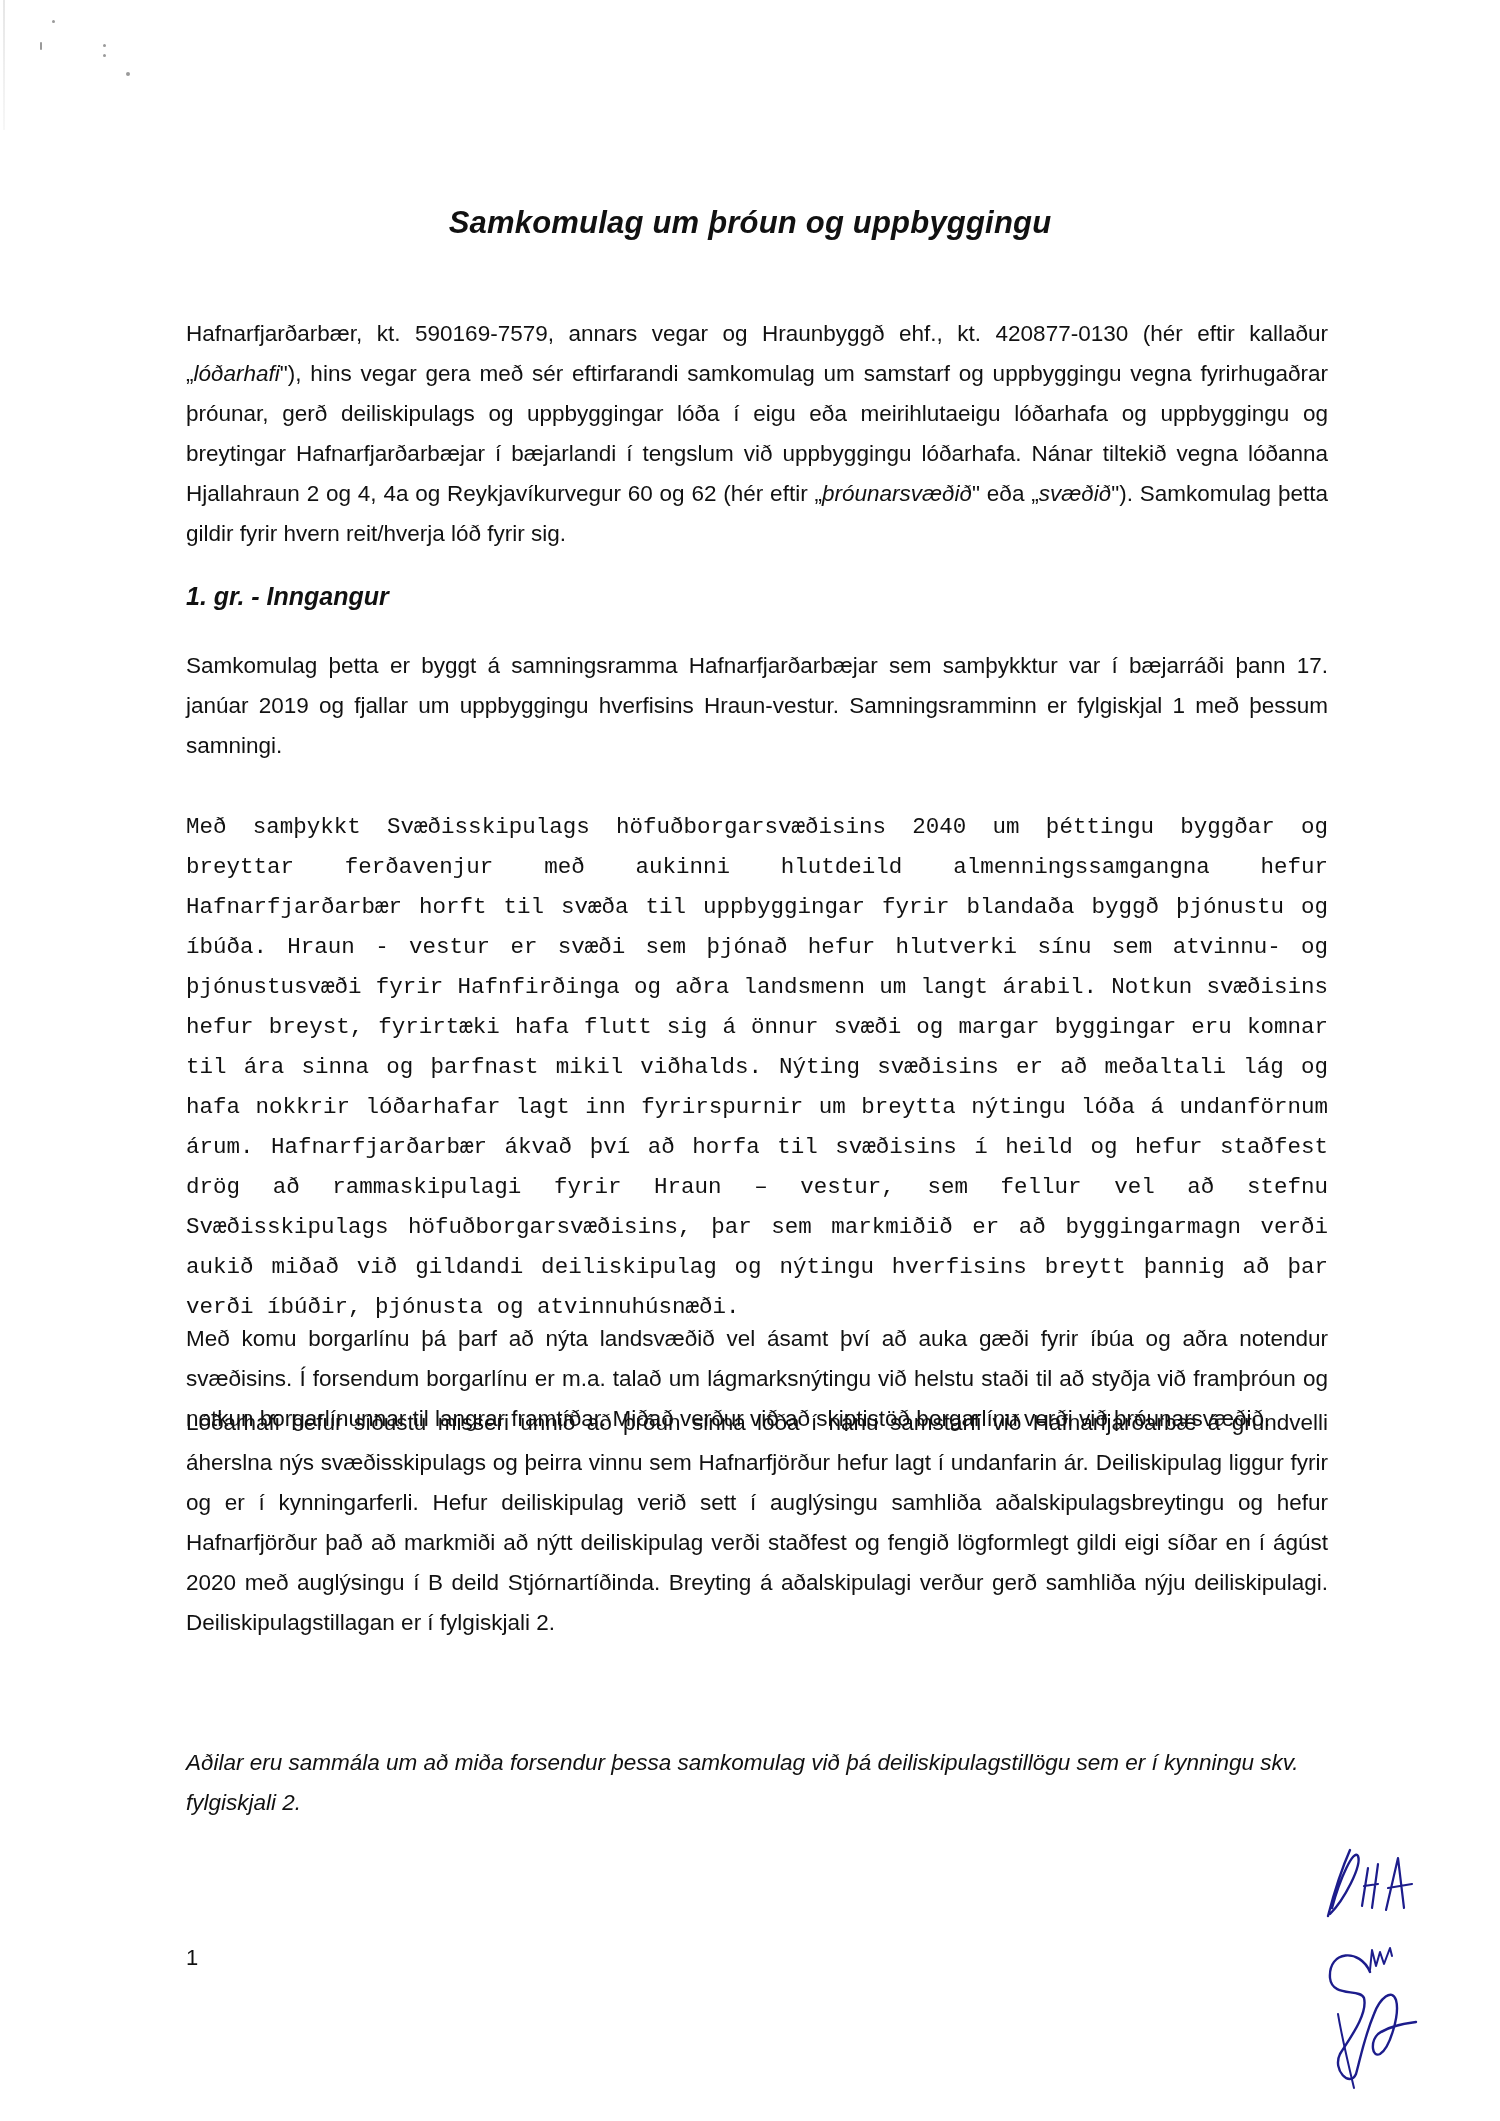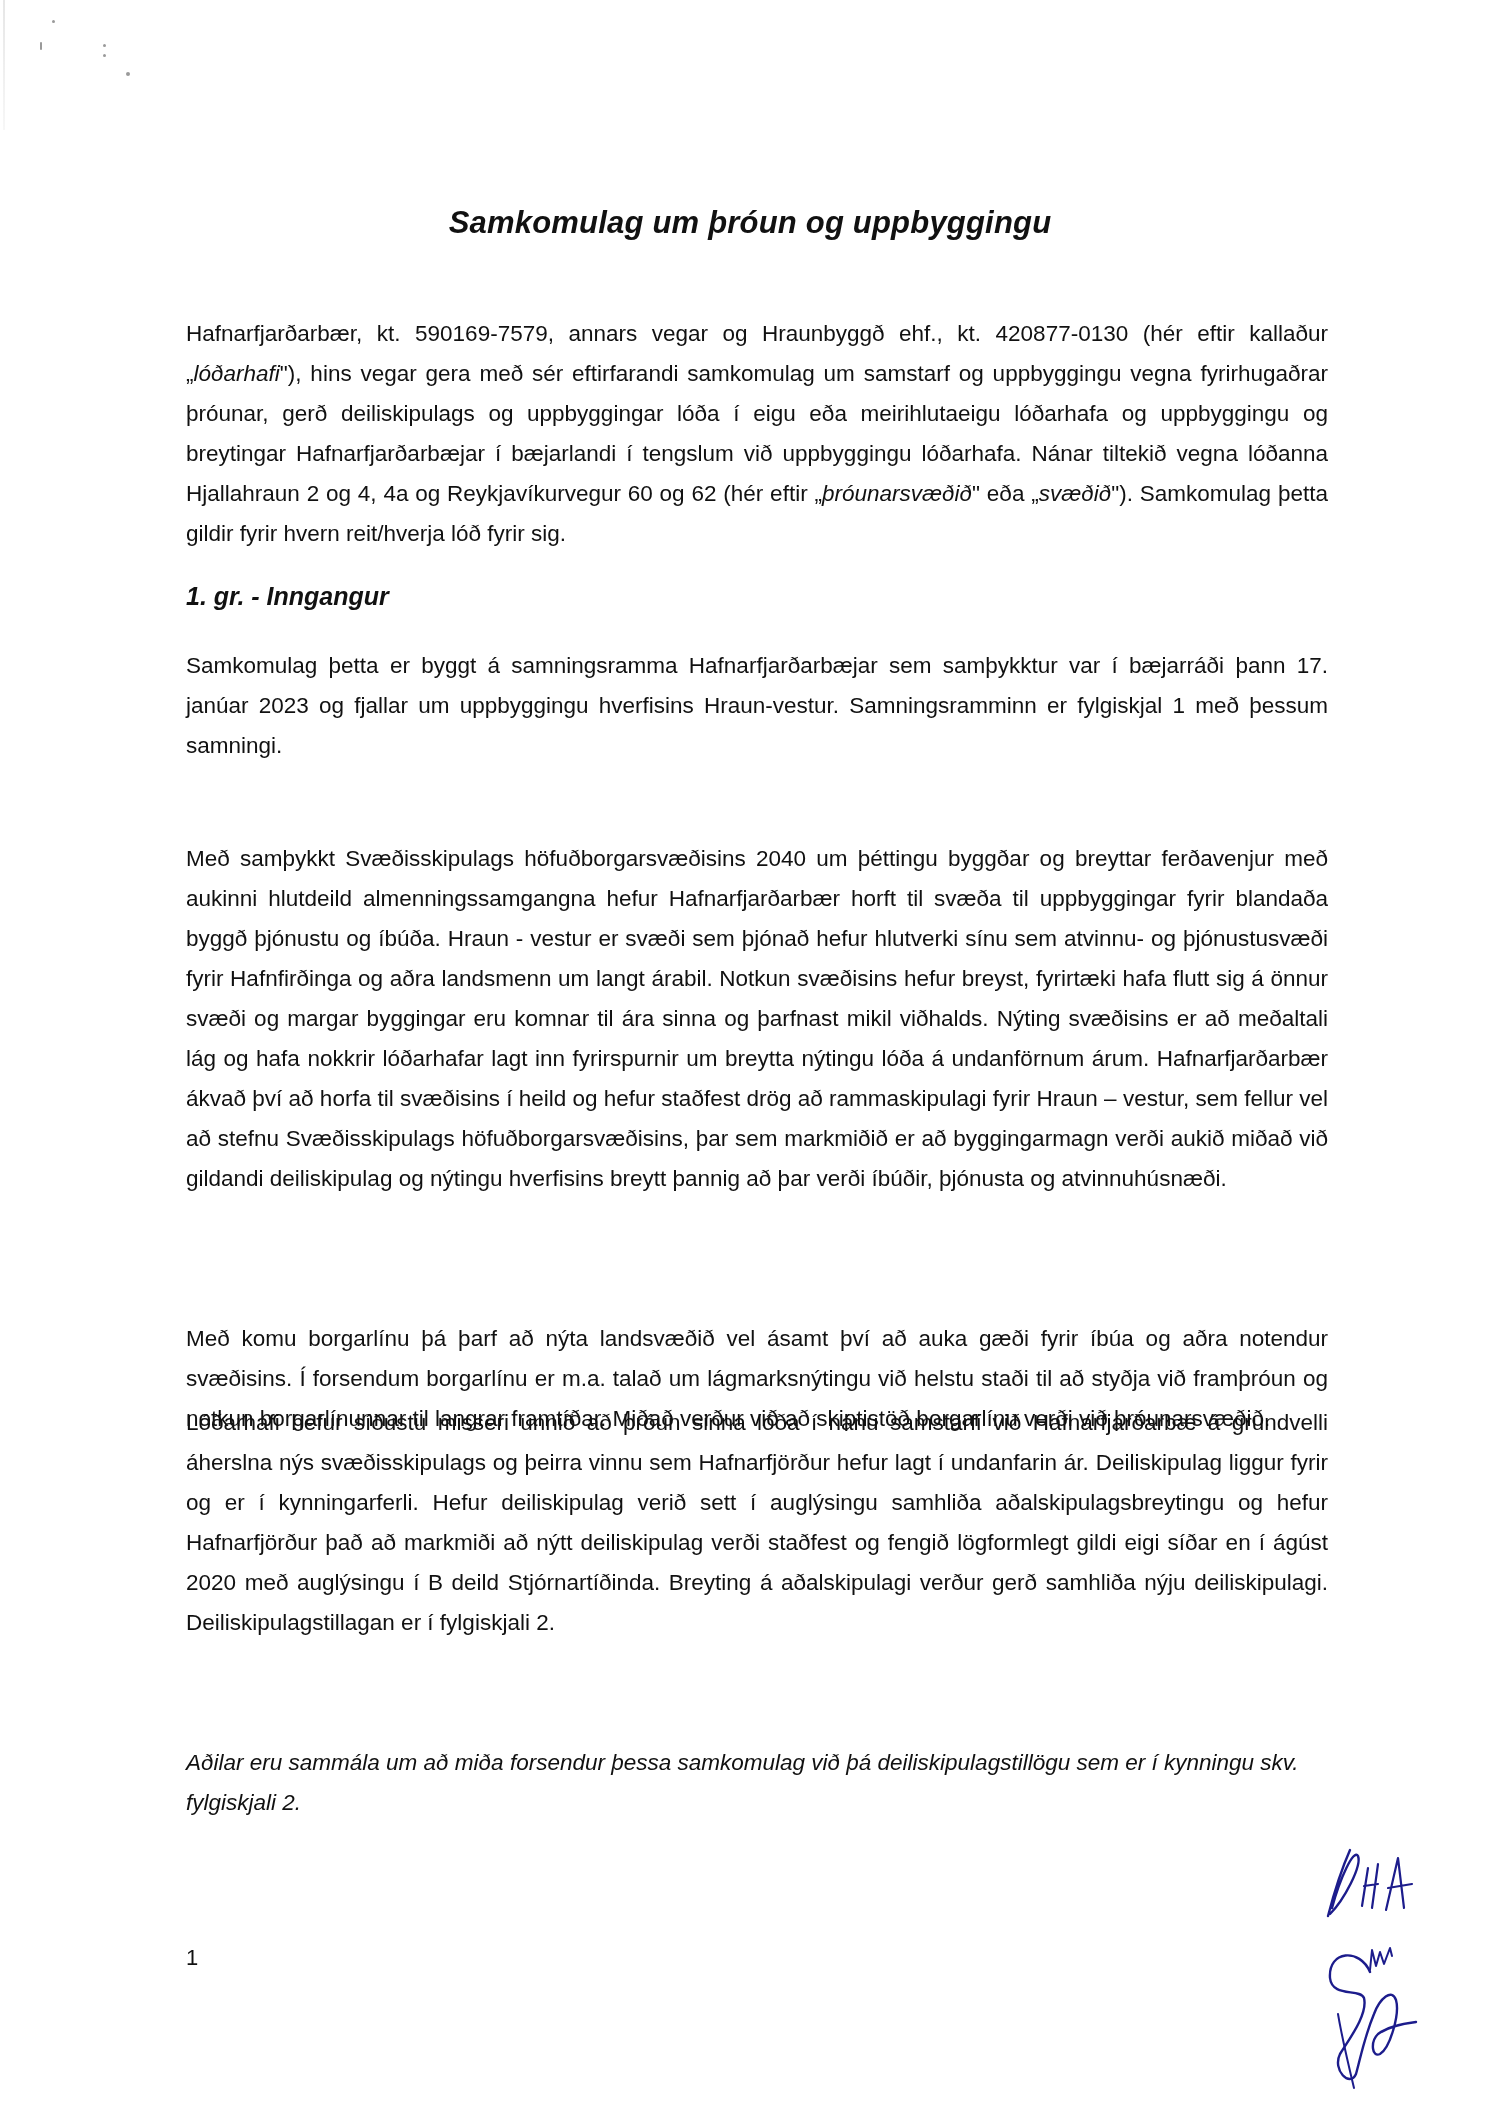--- a/index.html
+++ b/index.html
@@ -50,21 +50,21 @@
       position: absolute;
       left: 186px;
       top: 582px;
       font-size: 25px;
       font-weight: bold;
       font-style: italic;
       margin: 0;
       text-align: right;
     }
     .s1 { top: 614px; }
-    .s2 { top: 807px; }
+    .s2 { top: 775px; font-family: Liberation Mono, monospace; }
     .s3 { top: 1287px; }
     .s4 { top: 1371px; }
     .s5 { top: 1711px; font-style: italic; }
     .last-line { text-align-last: left; }
     em { font-style: italic; }
     .page-number {
       position: absolute;
       left: 186px;
       top: 1945px;
       font-size: 22px;
@@ -91,21 +91,21 @@
 
   <h1 class="doc-title">Samkomulag um þróun og uppbyggingu</h1>
 
   <div class="content intro">
     <p><span>Hafnarfjarðarbær, kt. 590169-7579, annars vegar og Hraunbyggð ehf., kt. 420877-0130 (hér eftir kallaður „</span><em>lóðarhafi</em><span>"), hins vegar gera með sér eftirfarandi samkomulag um samstarf og uppbyggingu vegna fyrirhugaðrar þróunar, gerð deiliskipulags og uppbyggingar lóða í eigu eða meirihlutaeigu lóðarhafa og uppbyggingu og breytingar Hafnarfjarðarbæjar í bæjarlandi í tengslum við uppbyggingu lóðarhafa. Nánar tiltekið vegna lóðanna Hjallahraun 2 og 4, 4a og Reykjavíkurvegur 60 og 62 (hér eftir „</span><em>þróunarsvæðið</em><span>" eða „</span><em>svæðið</em><span>"). Samkomulag þetta gildir fyrir hvern reit/hverja lóð fyrir sig.</span></p>
   </div>
 
   <h2 class="section-heading">1. gr. - Inngangur</h2>
 
   <div class="content s1">
-    <p class="last-line">Samkomulag þetta er byggt á samningsramma Hafnarfjarðarbæjar sem samþykktur var í bæjarráði þann 17. janúar 2023 og fjallar um uppbyggingu hverfisins Hraun-vestur. Samningsramminn er fylgiskjal 1 með þessum samningi.</p>
+    <p class="last-line">Samkomulag þetta er byggt á samningsramma Hafnarfjarðarbæjar sem samþykktur var í bæjarráði þann 17. janúar 2019 og fjallar um uppbyggingu hverfisins Hraun-vestur. Samningsramminn er fylgiskjal 1 með þessum samningi.</p>
   </div>
 
   <div class="content s2">
     <p class="last-line">Með samþykkt Svæðisskipulags höfuðborgarsvæðisins 2040 um þéttingu byggðar og breyttar ferðavenjur með aukinni hlutdeild almenningssamgangna hefur Hafnarfjarðarbær horft til svæða til uppbyggingar fyrir blandaða byggð þjónustu og íbúða. Hraun - vestur er svæði sem þjónað hefur hlutverki sínu sem atvinnu- og þjónustusvæði fyrir Hafnfirðinga og aðra landsmenn um langt árabil. Notkun svæðisins hefur breyst, fyrirtæki hafa flutt sig á önnur svæði og margar byggingar eru komnar til ára sinna og þarfnast mikil viðhalds. Nýting svæðisins er að meðaltali lág og hafa nokkrir lóðarhafar lagt inn fyrirspurnir um breytta nýtingu lóða á undanförnum árum. Hafnarfjarðarbær ákvað því að horfa til svæðisins í heild og hefur staðfest drög að rammaskipulagi fyrir Hraun – vestur, sem fellur vel að stefnu Svæðisskipulags höfuðborgarsvæðisins, þar sem markmiðið er að byggingarmagn verði aukið miðað við gildandi deiliskipulag og nýtingu hverfisins breytt þannig að þar verði íbúðir, þjónusta og atvinnuhúsnæði.</p>
   </div>
 
   <div class="content s3">
     <p class="last-line">Með komu borgarlínu þá þarf að nýta landsvæðið vel ásamt því að auka gæði fyrir íbúa og aðra notendur svæðisins. Í forsendum borgarlínu er m.a. talað um lágmarksnýtingu við helstu staði til að styðja við framþróun og notkun borgarlínunnar til langrar framtíðar. Miðað verður við að skiptistöð borgarlínu verði við þróunarsvæðið.</p>
   </div>
 

